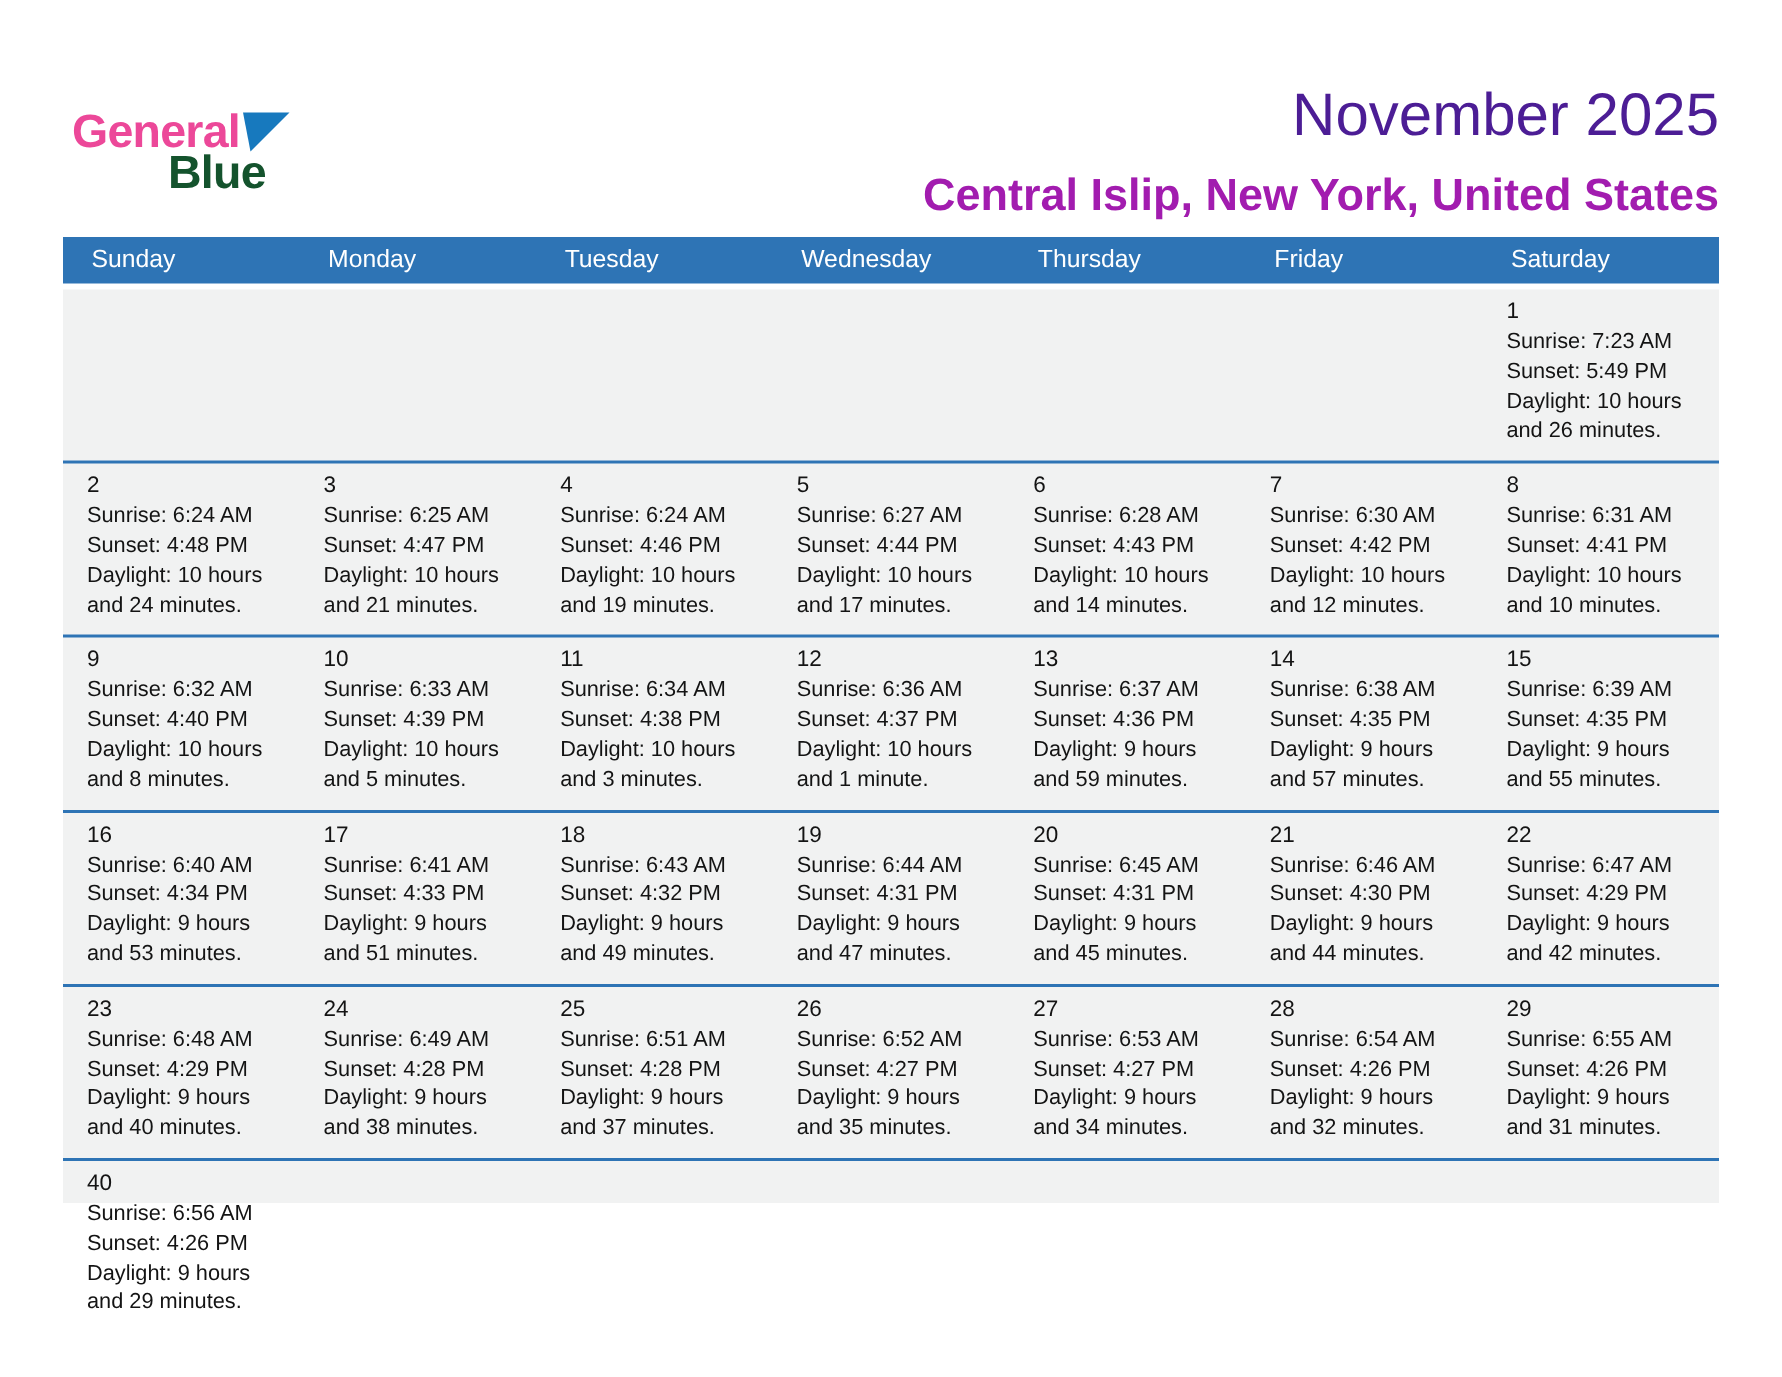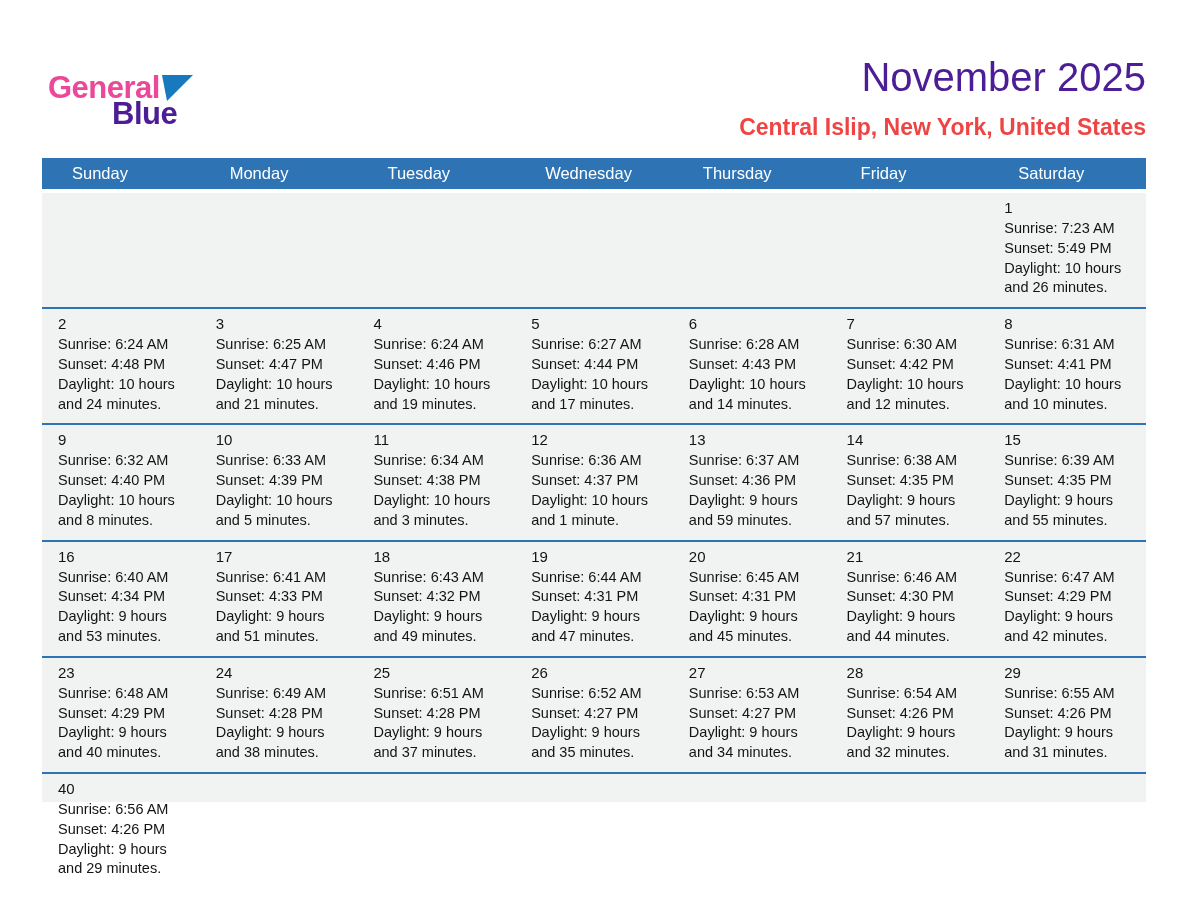--- a/index.html
+++ b/index.html
@@ -12,29 +12,29 @@
     overflow:hidden;
   }
   .page-header { position:relative; height:158px; }
   .logo { position:absolute; left:48px; top:72px; line-height:1; }
   .logo-top { display:flex; align-items:flex-start; }
   .logo-general { font-size:31px; font-weight:700; color:#ec4899; letter-spacing:-0.5px; }
   .logo-flag { margin-left:2px; margin-top:2px; }
   .logo-blue { font-size:31px; font-weight:700; margin-left:64px; margin-top:-7px; letter-spacing:-0.5px; }
   .title-block { position:absolute; right:42px; top:55px; text-align:right; }
   .cal-title { font-size:40px; font-weight:400; color:#4c1d95; }
-  .cal-subtitle { font-size:23px; font-weight:700; color:#ef4444; margin-top:14px;margin-left:14px; }
+  .cal-subtitle { font-size:30px; font-weight:700; color:#a21caf; margin-top:14px;margin-left:14px; }
 
   .calendar { margin:0 42px; }
   .weekday-bar {
     display:grid; grid-template-columns:repeat(7,1fr);
     height:31px; align-items:center;
     color:#ffffff; font-size:16.5px;
   }
-  .weekday-bar .wd { padding-left:30px; }
+  .weekday-bar .wd { padding-left:19px; }
   .cal-body { margin-top:4px; }
   .week {
     display:grid; grid-template-columns:repeat(7,1fr);
     background:#f1f2f2;
   }
   .week + .week { border-top:2px solid #2e74b5; }
   .week.last {
     background:linear-gradient(#f1f2f2,#f1f2f2) 0 0/100% 28px no-repeat, #ffffff;
   }
   .cell { min-height:104px; padding-bottom:9px; }
@@ -47,21 +47,21 @@
 <div class="page-header">
   <div class="logo">
     <div class="logo-top">
       <span class="logo-general">General</span>
       <span class="logo-flag">
         <svg width="32" height="28" viewBox="0 0 32 28">
             <polygon points="0,1 31,1 5,27" fill="#1779be"></polygon>
           </svg>
       </span>
     </div>
-    <div class="logo-blue" style="color: #4c1d95;">Blue</div>
+    <div class="logo-blue" style="color: #14532d;">Blue</div>
   </div>
   <div class="title-block">
     <div class="cal-title">November 2025</div>
     <div class="cal-subtitle">Central Islip, New York, United States</div>
   </div>
 </div>
 
 <div class="calendar">
   <div class="weekday-bar" style="background: rgb(46, 116, 181);">
     <div class="wd">Sunday</div>

